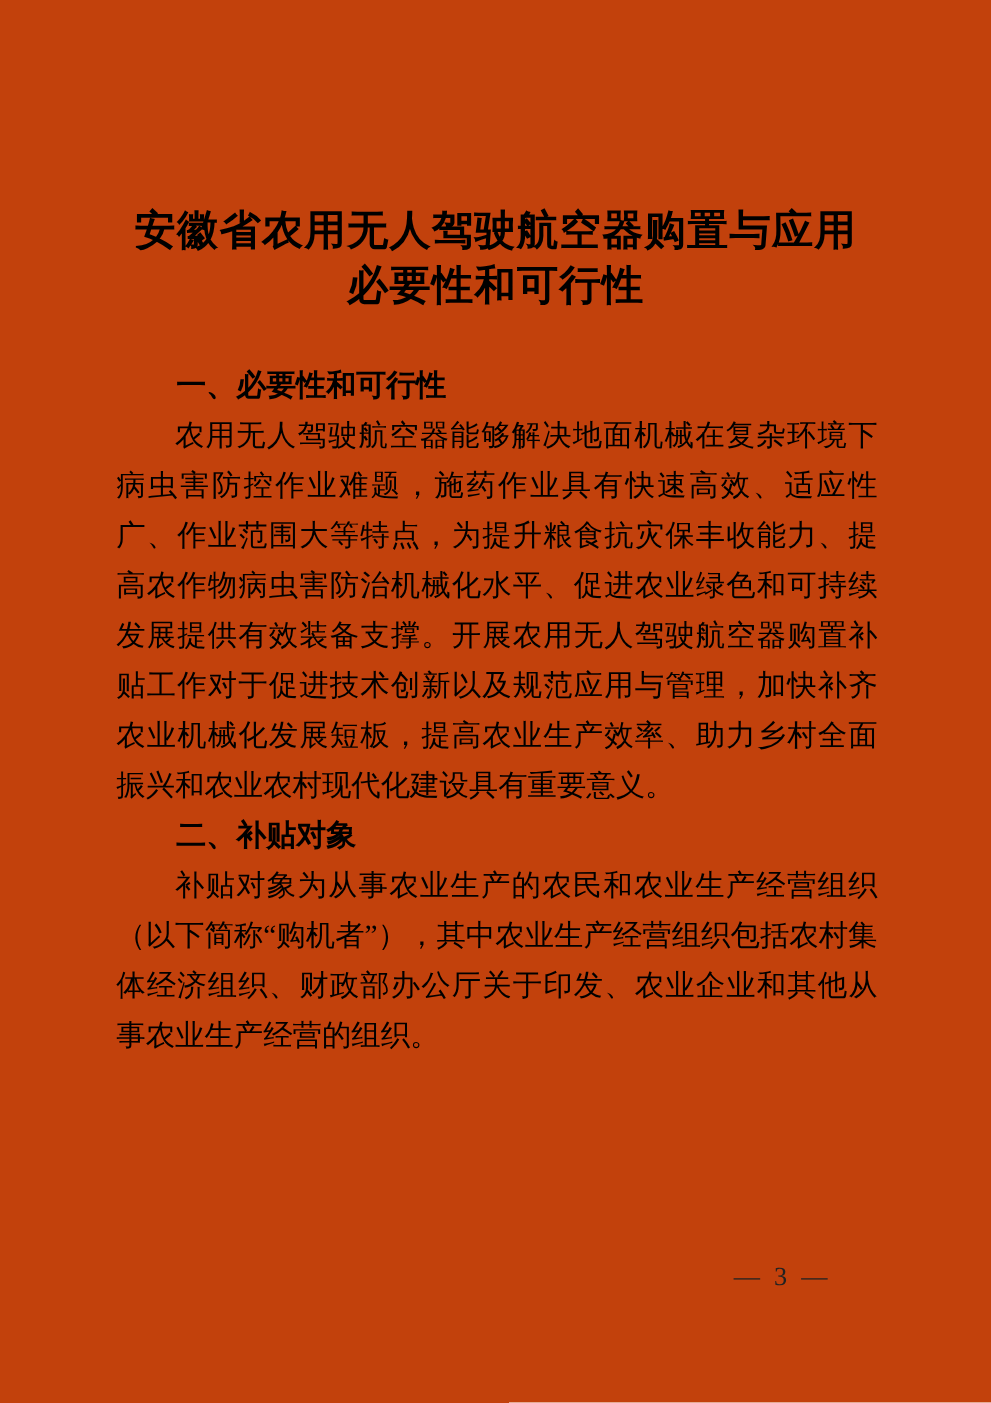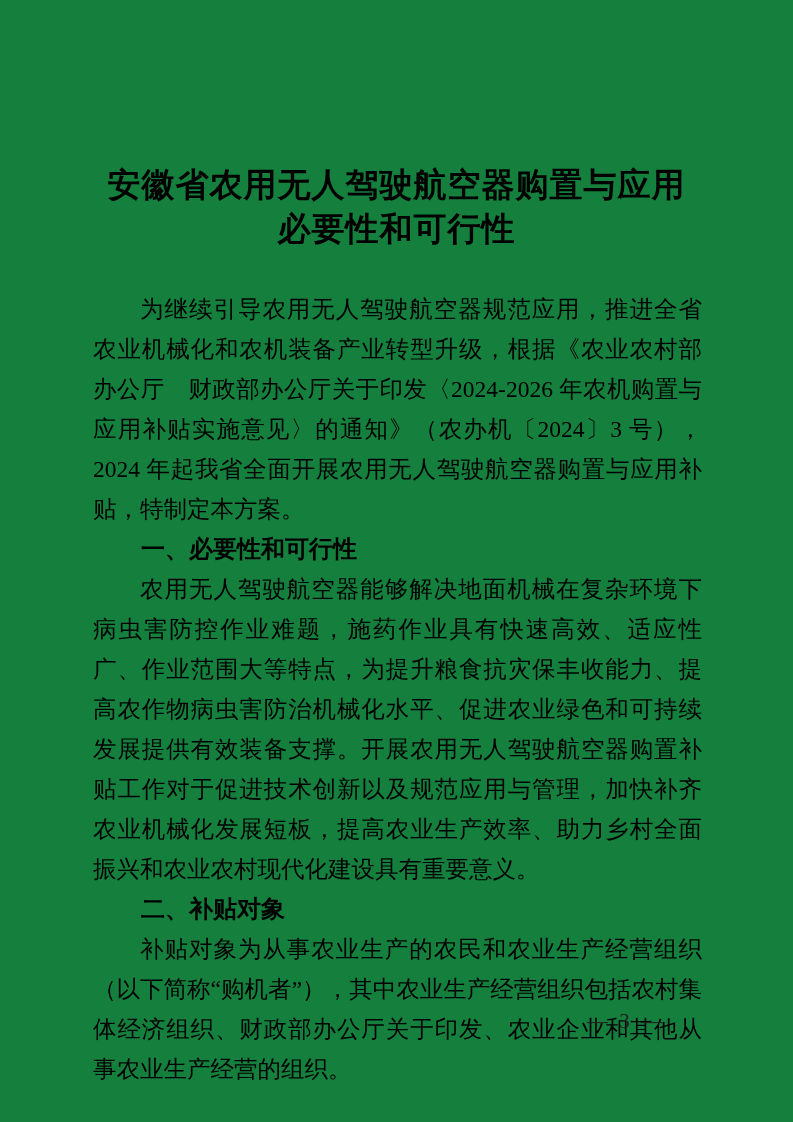--- a/index.html
+++ b/index.html
@@ -4,21 +4,21 @@
 <style>
   * { margin: 0; padding: 0; box-sizing: border-box; }
   html, body {
     width: 793px;
     background: #ffffff;
   }
   .page {
     position: relative;
     width: 793px;
     height: 1122px;
-    background: #15803d;
+    background: #c2410c;
     color: #000000;
     font-family: "Liberation Serif", "DejaVu Serif", serif;
     overflow: hidden;
   }
   .doc-title {
     position: absolute;
     top: 163px;
     left: 0;
     right: 0;
     text-align: center;
@@ -67,21 +67,20 @@
 <body>
 
 <div class="page">
 
   <h1 class="doc-title">
     <span class="title-line">安徽省农用无人驾驶航空器购置与应用</span>
     <span class="title-line">必要性和可行性</span>
   </h1>
 
   <div class="doc-body">
-    <p class="para">为继续引导农用无人驾驶航空器规范应用，推进全省农业机械化和农机装备产业转型升级，根据《农业农村部办公厅　财政部办公厅关于印发〈2024-2026 年农机购置与应用补贴实施意见〉的通知》（农办机〔2024〕3 号），2024 年起我省全面开展农用无人驾驶航空器购置与应用补贴，特制定本方案。</p>
     <p class="section-heading">一、必要性和可行性</p>
     <p class="para">农用无人驾驶航空器能够解决地面机械在复杂环境下病虫害防控作业难题，施药作业具有快速高效、适应性广、作业范围大等特点，为提升粮食抗灾保丰收能力、提高农作物病虫害防治机械化水平、促进农业绿色和可持续发展提供有效装备支撑。开展农用无人驾驶航空器购置补贴工作对于促进技术创新以及规范应用与管理，加快补齐农业机械化发展短板，提高农业生产效率、助力乡村全面振兴和农业农村现代化建设具有重要意义。</p>
     <p class="section-heading">二、补贴对象</p>
     <p class="para">补贴对象为从事农业生产的农民和农业生产经营组织（以下简称“购机者”），其中农业生产经营组织包括农村集体经济组织、财政部办公厅关于印发、农业企业和其他从事农业生产经营的组织。</p>
   </div>
 
   <div class="page-number">— 3 —</div>
 
 </div>
 

